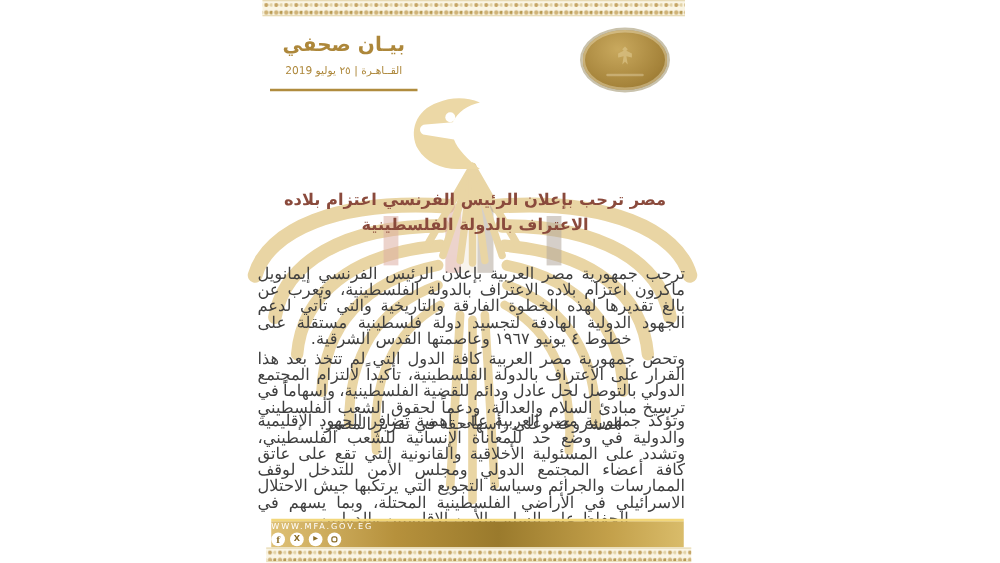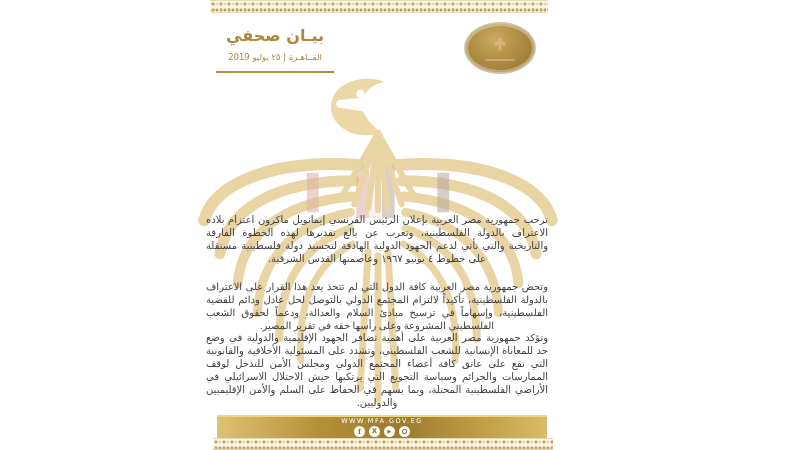--- a/index.html
+++ b/index.html
@@ -46,32 +46,32 @@
   
   .headline{
     position:absolute;left:210px;top:151px;width:340px;text-align:center;direction:rtl;
     color:#8a4a3c;font-weight:bold;font-size:13px;line-height:20px;
   }
 
   
   .para{
     position:absolute;left:206px;width:342px;margin:0;direction:rtl;
     text-align:justify;text-align-last:center;
-    color:#3f3f3f;font-size:10px;line-height:13px;
+    color:#3f3f3f;font-size:13px;line-height:13px;
   }
   .p1{top:213px;}
   .p2{top:280px;font-family:Liberation Serif, serif;}
   .p3{top:331px;}
 
   
   .footer-bar{
     position:absolute;left:217px;top:415px;width:330px;height:23px;box-sizing:border-box;
     background:linear-gradient(90deg,#dfc176 0%,#b6913c 30%,#9a7a2c 55%,#c3a04a 82%,#d9bc6a 100%);
     border-top:2px solid #f2d77a;
-    display:flex;flex-direction:column;align-items:center;justify-content:center;gap:1px;
+    display:flex;flex-direction:column;justify-content:center;gap:1px;
   }
   .site-url{color:#ffffff;font-size:6.5px;letter-spacing:1.5px;line-height:7px;}
   .social-row{display:flex;gap:4px;}
   .sicon{
     width:11px;height:11px;border-radius:50%;background:#ffffff;color:#8a6c28;
     display:flex;align-items:center;justify-content:center;
     font-size:7px;font-weight:bold;line-height:11px;cursor:pointer;
   }
   .sicon.fb::before{content:"f";font-family:"DejaVu Serif",serif;}
   .sicon.xx::before{content:"X";font-size:6.5px;}
@@ -130,20 +130,24 @@
       <path d="M190,60 L200,136"></path>
       <path d="M190,60 L214,132"></path>
       <path d="M190,60 L228,126"></path>
     </g>
     <g>
       <path fill="#ecd8a6" d="M162,8 C144,14 138,32 146,46 C152,56 164,62 178,62 L196,62 C186,54 178,46 175,38 L150,34 C146,32 147,26 152,26 L174,24 C178,16 186,10 196,8 C184,3 172,4 162,8 Z"></path>
       <circle cx="172" cy="20" r="4" fill="#ffffff"></circle>
     </g>
   </svg>
 
+  <div class="headline">
+    <div>مصر ترحب بإعلان الرئيس الفرنسي اعتزام بلاده</div>
+    <div>الاعتراف بالدولة الفلسطينية</div>
+  </div>
 
   <p class="para p1">ترحب جمهورية مصر العربية بإعلان الرئيس الفرنسي إيمانويل ماكرون اعتزام بلاده الاعتراف بالدولة الفلسطينية، وتعرب عن بالغ تقديرها لهذه الخطوة الفارقة والتاريخية والتي تأتي لدعم الجهود الدولية الهادفة لتجسيد دولة فلسطينية مستقلة على خطوط ٤ يونيو ١٩٦٧ وعاصمتها القدس الشرقية.</p>
   <p class="para p2">وتحض جمهورية مصر العربية كافة الدول التي لم تتخذ بعد هذا القرار على الاعتراف بالدولة الفلسطينية، تأكيداً لالتزام المجتمع الدولي بالتوصل لحل عادل ودائم للقضية الفلسطينية، وإسهاماً في ترسيخ مبادئ السلام والعدالة، ودعماً لحقوق الشعب الفلسطيني المشروعة وعلى رأسها حقه في تقرير المصير.</p>
   <p class="para p3">وتؤكد جمهورية مصر العربية على أهمية تضافر الجهود الإقليمية والدولية في وضع حد للمعاناة الإنسانية للشعب الفلسطيني، وتشدد على المسئولية الأخلاقية والقانونية التي تقع على عاتق كافة أعضاء المجتمع الدولي ومجلس الأمن للتدخل لوقف الممارسات والجرائم وسياسة التجويع التي يرتكبها جيش الاحتلال الاسرائيلي في الأراضي الفلسطينية المحتلة، وبما يسهم في الحفاظ على السلم والأمن الإقليميين والدوليين.</p>
 
   <div class="footer-bar">
     <div class="site-url">WWW.MFA.GOV.EG</div>
     <div class="social-row">
       <span class="sicon fb"></span>
       <span class="sicon xx"></span>

